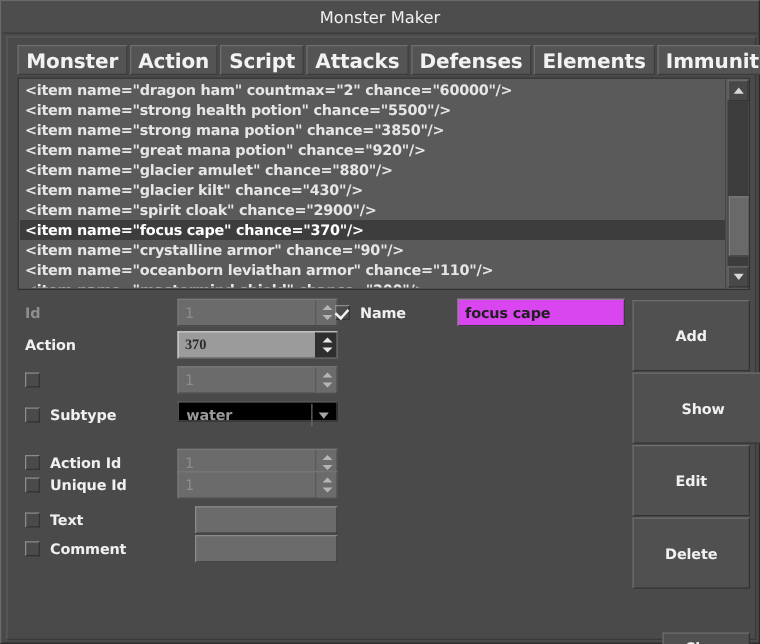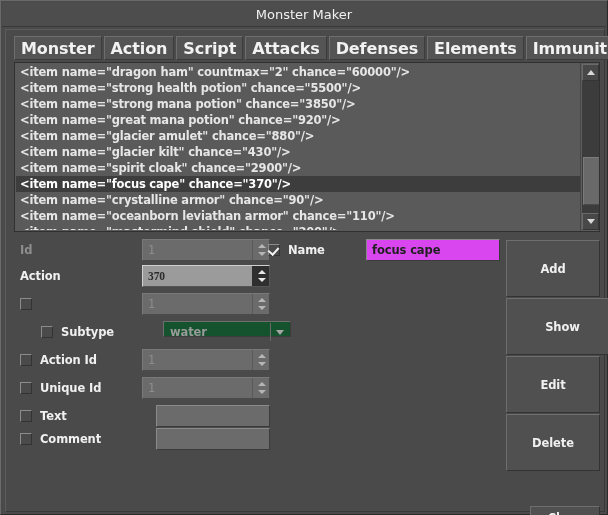--- a/index.html
+++ b/index.html
@@ -264,21 +264,21 @@
   .spin .sa.down { bottom: 4px; border-top: 4px solid #b5b5b5; }
   .field.active .spin .sa.up { border-bottom-color: #e8e8e8; }
   .field.active .spin .sa.down { border-top-color: #e8e8e8; }
 
   
   .combo {
     position: absolute;
     top: 0;
     height: 16px;
     box-sizing: border-box;
-    background: #14532d;
+    background: #000000;
     border: 1px solid #6e6e6e;
     border-right-color: #3c3c3c;
     border-bottom-color: #3c3c3c;
   }
   .combo .val {
     position: absolute;
     left: 6px; top: 0;
     height: 20px; line-height: 20px;
     font-size: 11.5px;
     font-weight: bold;
@@ -427,32 +427,32 @@
       <div class="cb"></div>
       <div class="field disabled" style="left:122px; width:128px;">
         <div class="val">1</div>
         <div class="spin">
           <div class="sa up"></div>
           <div class="sa down"></div>
         </div>
       </div>
     </div>
 
-    <div class="form-row" style="top:291px; width:250px;margin-left:21px;">
+    <div class="form-row" style="top:291px; width:250px;">
       <div class="cb"></div>
       <div class="row-label withcb">Subtype</div>
       <div class="combo" style="left:122px; width:128px;">
         <div class="val">water</div>
         <div class="arrowbox">
           <div class="carrow"></div>
         </div>
       </div>
     </div>
 
-    <div class="form-row" style="top:319px; width:250px;">
+    <div class="form-row" style="top:329px; width:250px;">
       <div class="cb"></div>
       <div class="row-label withcb">Action Id</div>
       <div class="field disabled" style="left:122px; width:128px;">
         <div class="val">1</div>
         <div class="spin">
           <div class="sa up"></div>
           <div class="sa down"></div>
         </div>
       </div>
     </div>

